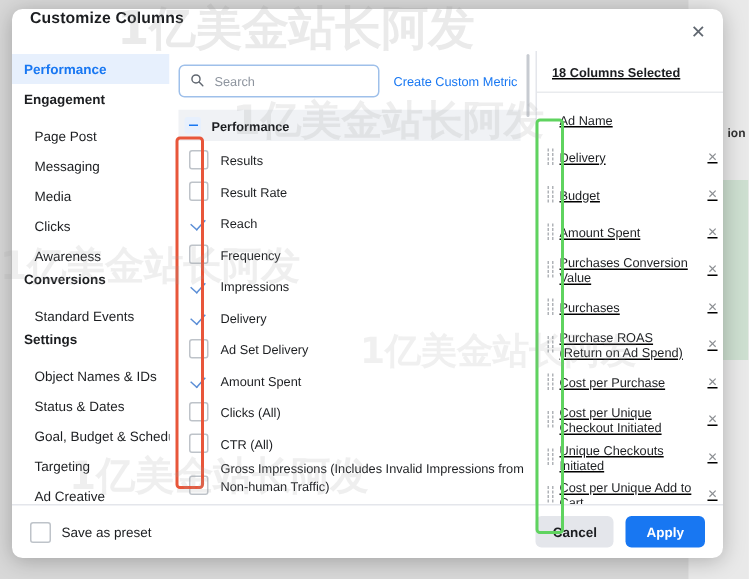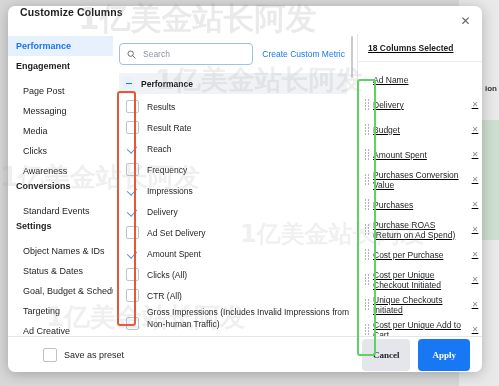--- a/index.html
+++ b/index.html
@@ -99,27 +99,27 @@
   .grip b i{width:1.5px;height:1.5px;background:#b0b3b8;display:block;}
   .rlabel{flex:1;font-size:8.5px;color:#1c1e21;line-height:10px;
           padding-right:4px;}
   .rx{width:14px;flex:0 0 14px;text-align:center;color:#8a8d91;font-size:8px;
       cursor:pointer;}
   .ritem.fixed .grip,.ritem.fixed .rx{visibility:hidden;}
 
   
   .footer{height:35px;flex:0 0 35px;border-top:1px solid #e4e6eb;
           display:flex;align-items:center;padding:0 12px;}
-  .preset{display:flex;align-items:center;gap:7px;cursor:pointer;margin-left:23px;}
+  .preset{display:flex;align-items:center;gap:7px;cursor:pointer;}
   .preset .pcb{width:12px;height:12px;border:1px solid #bec3c9;
                border-radius:2px;background:#fff;}
   .preset span{font-size:9px;color:#1c1e21;}
   .spacer{flex:1;}
-  .btn{height:32px;border-radius:4px;display:flex;align-items:center;
-       justify-content:center;font-size:9px;font-weight:700;cursor:pointer;font-family:Liberation Serif, serif;}
+  .btn{height:21px;border-radius:4px;display:flex;align-items:center;
+       justify-content:center;font-size:9px;font-weight:700;cursor:pointer;}
   .cancel{background:#e4e6eb;color:#1c1e21;padding:0 11px;margin-right:8px;}
   .apply{background:#1877f2;color:#fff;padding:0 14px;}
 
   
   .anno{position:absolute;border:2px solid #e8563a;border-radius:3px;
         z-index:30;pointer-events:none;}
   .anno.green{border-color:#5fd35f;}
 </style>
 </head>
 <body>

